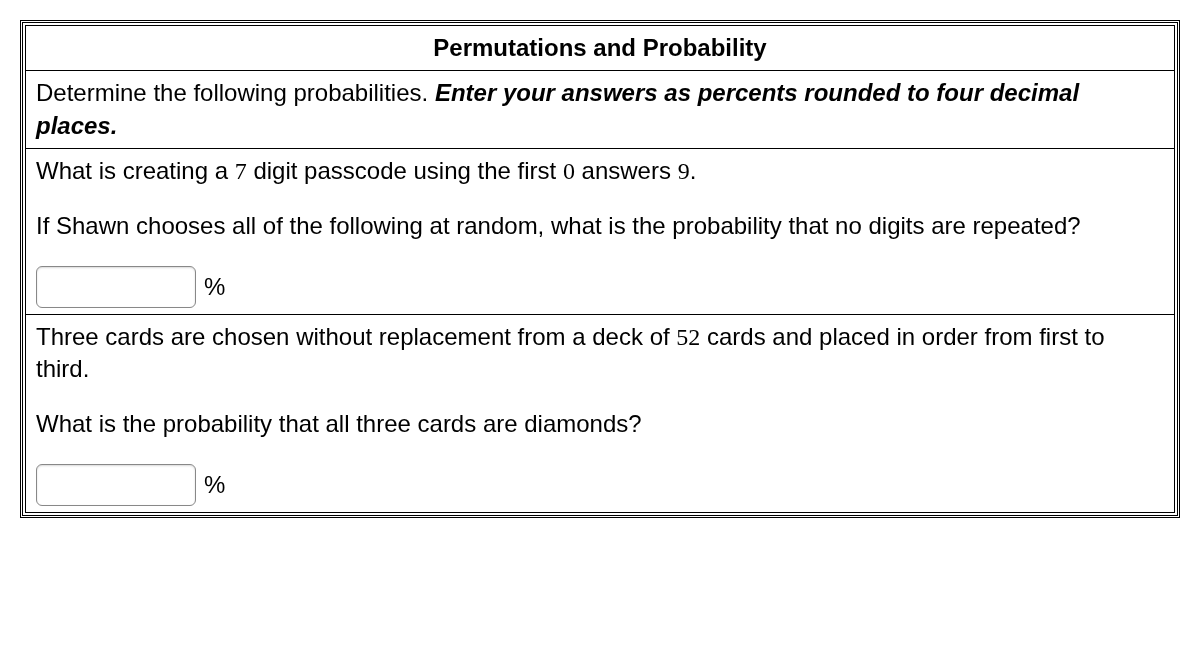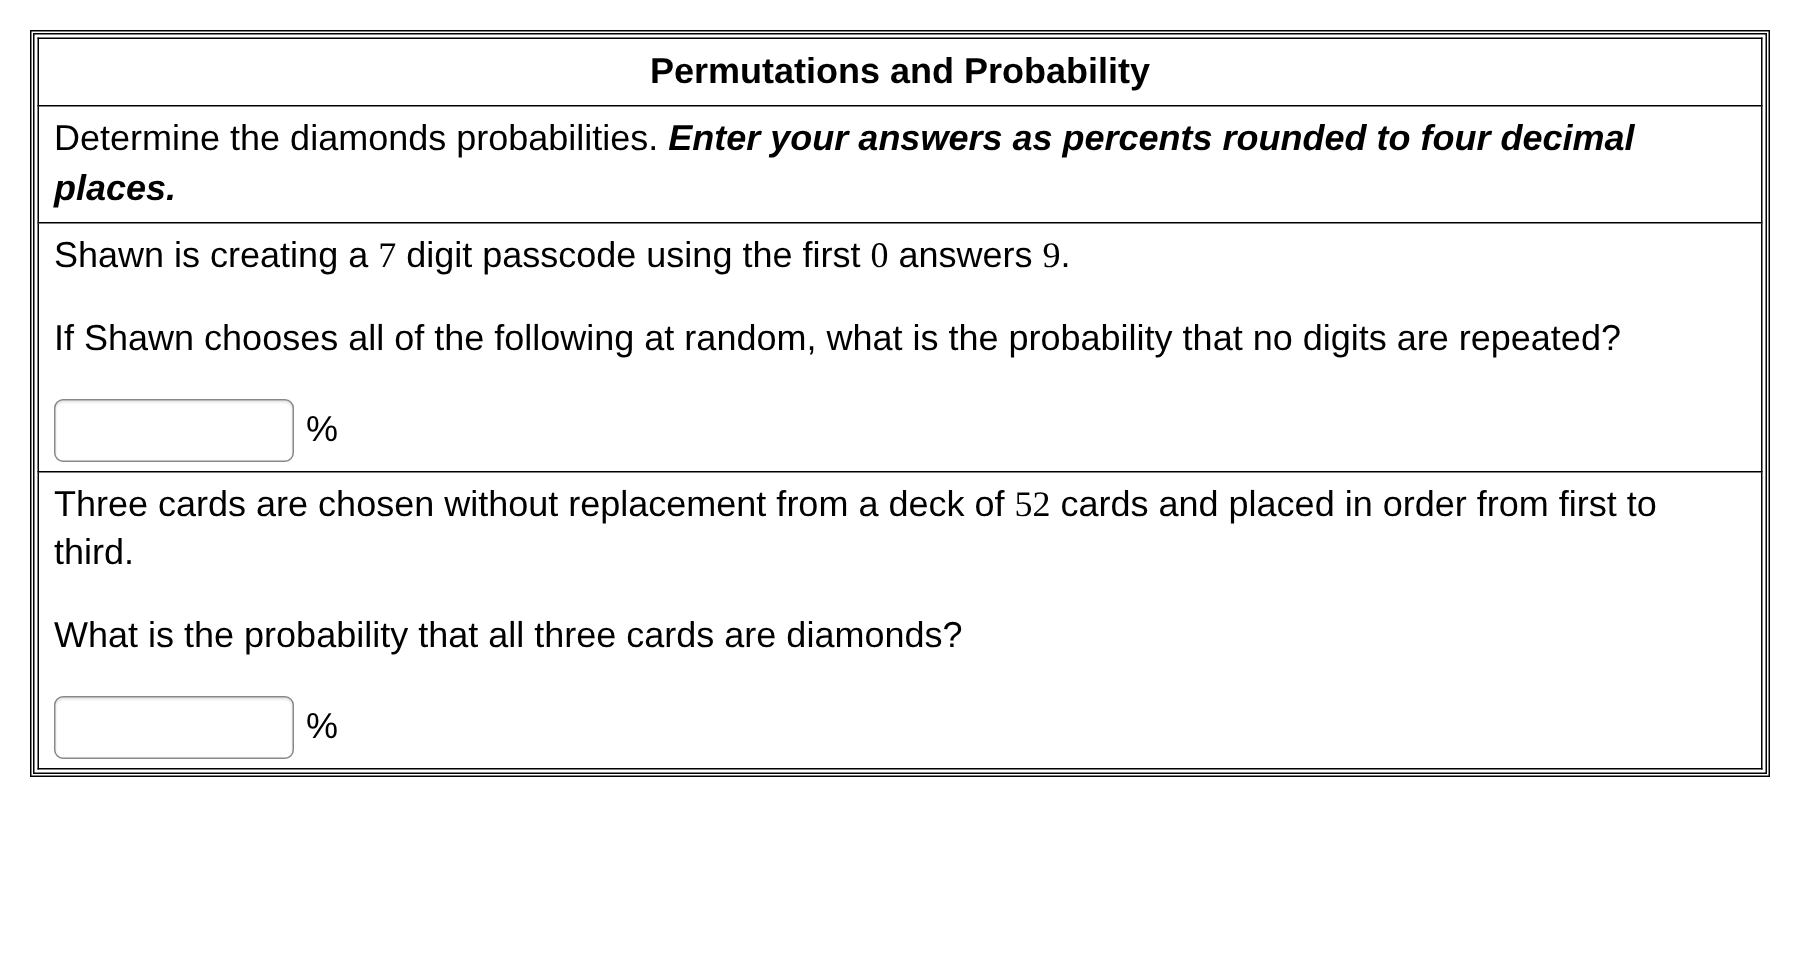--- a/index.html
+++ b/index.html
@@ -74,27 +74,27 @@
 <body>
 
 <div class="outer-frame">
   <table class="main">
     <tbody>
         <tr>
       <td class="title-cell">Permutations and Probability</td>
     </tr>
     <tr>
       <td class="instructions">
-        <span>Determine the diamonds probabilities. </span><span class="emph">Enter your answers as percents rounded to four decimal places.</span>
+        <span>Determine the following probabilities. </span><span class="emph">Enter your answers as percents rounded to four decimal places.</span>
       </td>
     </tr>
     <tr>
       <td class="question-block">
         <div class="q-line">
-          <span>Shawn is creating a </span><span class="digit">7</span><span> digit passcode using the first </span><span class="digit">0</span><span> answers </span><span class="digit">9</span><span>.</span>
+          <span>What is creating a </span><span class="digit">7</span><span> digit passcode using the first </span><span class="digit">0</span><span> answers </span><span class="digit">9</span><span>.</span>
         </div>
         <div class="q-line">If Shawn chooses all of the following at random, what is the probability that no digits are repeated?</div>
         <div class="answer-row">
           <input type="text" class="answer-field" style="">
           <span>%</span>
         </div>
       </td>
     </tr>
     <tr>
       <td class="question-block">

